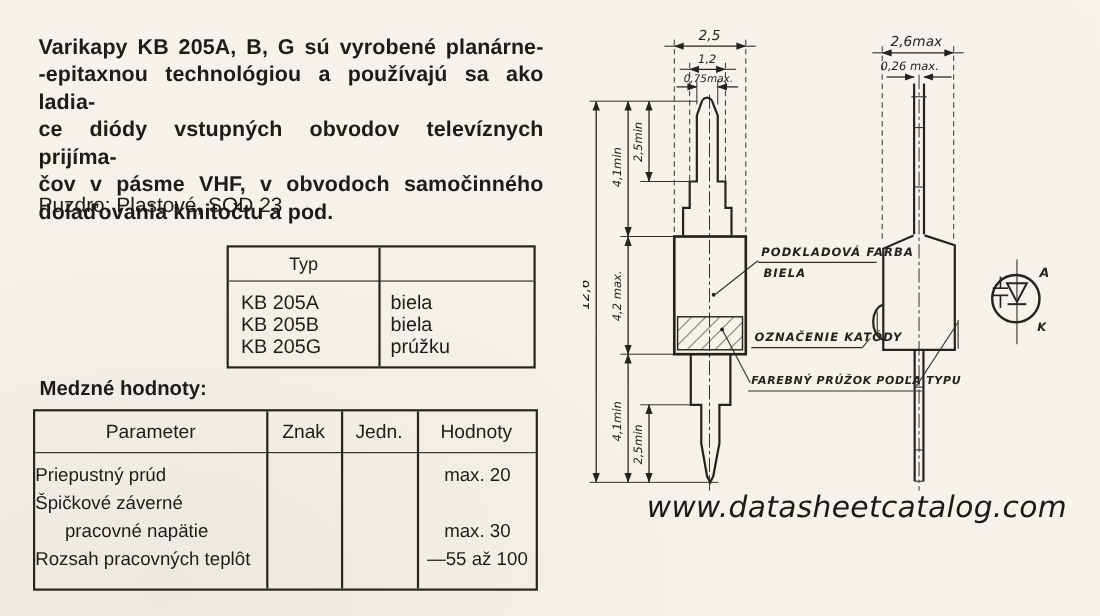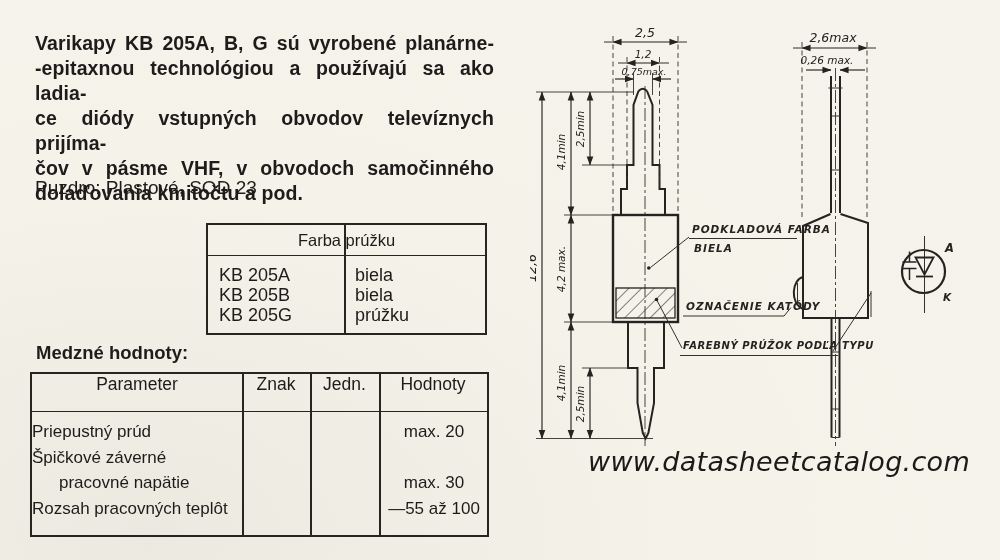--- a/index.html
+++ b/index.html
@@ -27,21 +27,21 @@
   .t1 .row { display:flex; height:20px; line-height:20px; font-size:18px; }
   .t1 .row .c1 { width:136px; padding-left:11px; box-sizing:border-box; }
   .t1 .row .c2 { flex:1; padding-left:11px; }
 
   .mh { position:absolute; left:36px; top:342px; font-weight:bold; font-size:18.5px; }
 
   
   .t2 { position:absolute; left:30px; top:372px; width:459px; height:165px;
         border:2.2px solid #26251f; box-sizing:border-box; }
   .t2 .vln { position:absolute; top:0; bottom:0; width:1.6px; background:#26251f; }
-  .t2 .hdr { display:flex; height:38px; border-bottom:1.8px solid #26251f;
+  .t2 .hdr { display:flex; height:38px; align-items:center; border-bottom:1.8px solid #26251f;
              font-size:17.5px; box-sizing:border-box; }
   .t2 .hdr .h1 { width:210px; text-align:center; }
   .t2 .hdr .h2 { width:68px;  text-align:center; }
   .t2 .hdr .h3 { width:69px;  text-align:center; }
   .t2 .hdr .h4 { flex:1;      text-align:center; }
   .t2 .col { position:absolute; top:45px; }
   .t2 .slot { height:25.5px; line-height:25.5px; font-size:17px; white-space:nowrap; }
   .t2 .colp { left:0; width:210px; }
   .t2 .colp .slot { box-sizing:border-box; }
   .t2 .colp .indent { padding-left:27px; }
@@ -82,21 +82,21 @@
     <div class="jline">ce diódy vstupných obvodov televíznych prijíma-</div>
     <div class="jline">čov v pásme VHF, v obvodoch samočinného</div>
     <div class="lline">dolaďovania kmitočtu a pod.</div>
   </div>
 
   <div class="puzdro">Puzdro: Plastové, SOD 23</div>
 
   <div class="t1">
     <div class="vdiv"></div>
     <div class="hdr">
-      <div class="c2">Farba prúžku</div>
+      <div class="c1">Typ</div>
     </div>
     <div class="rows">
       <div class="row">
         <div class="c1">KB 205A</div>
         <div class="c2">biela</div>
       </div>
       <div class="row">
         <div class="c1">KB 205B</div>
         <div class="c2">biela</div>
       </div>

